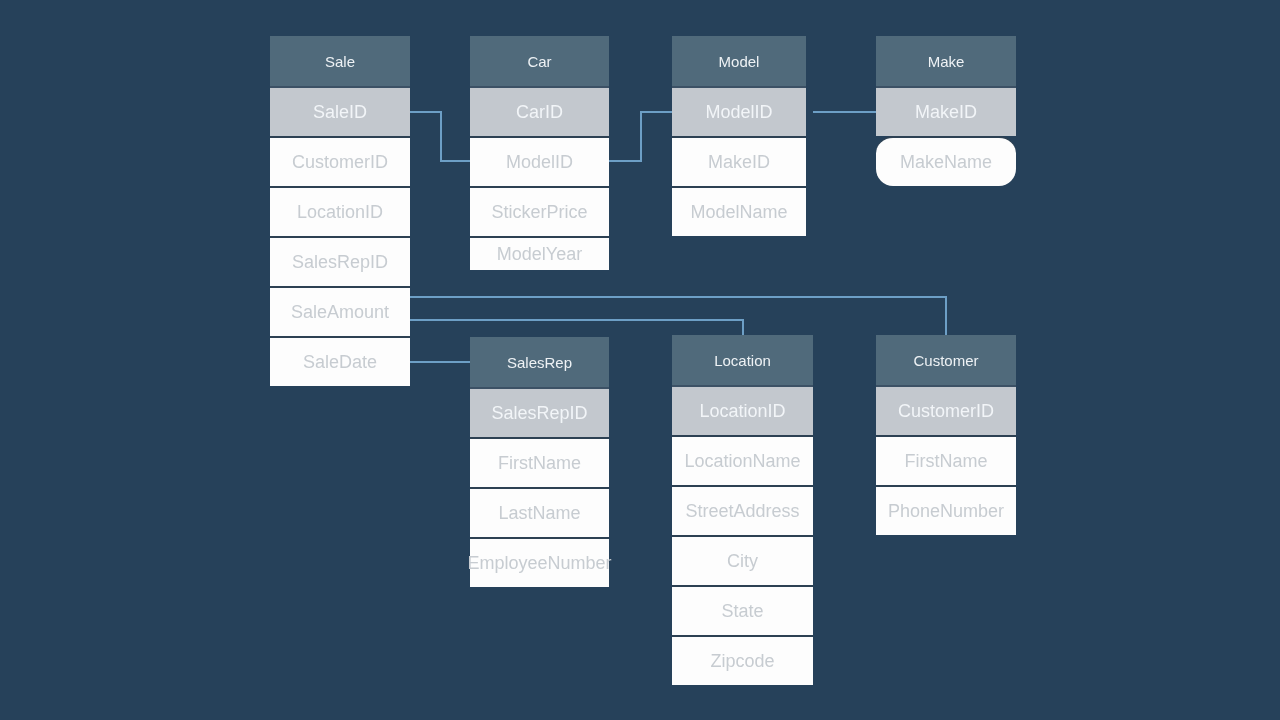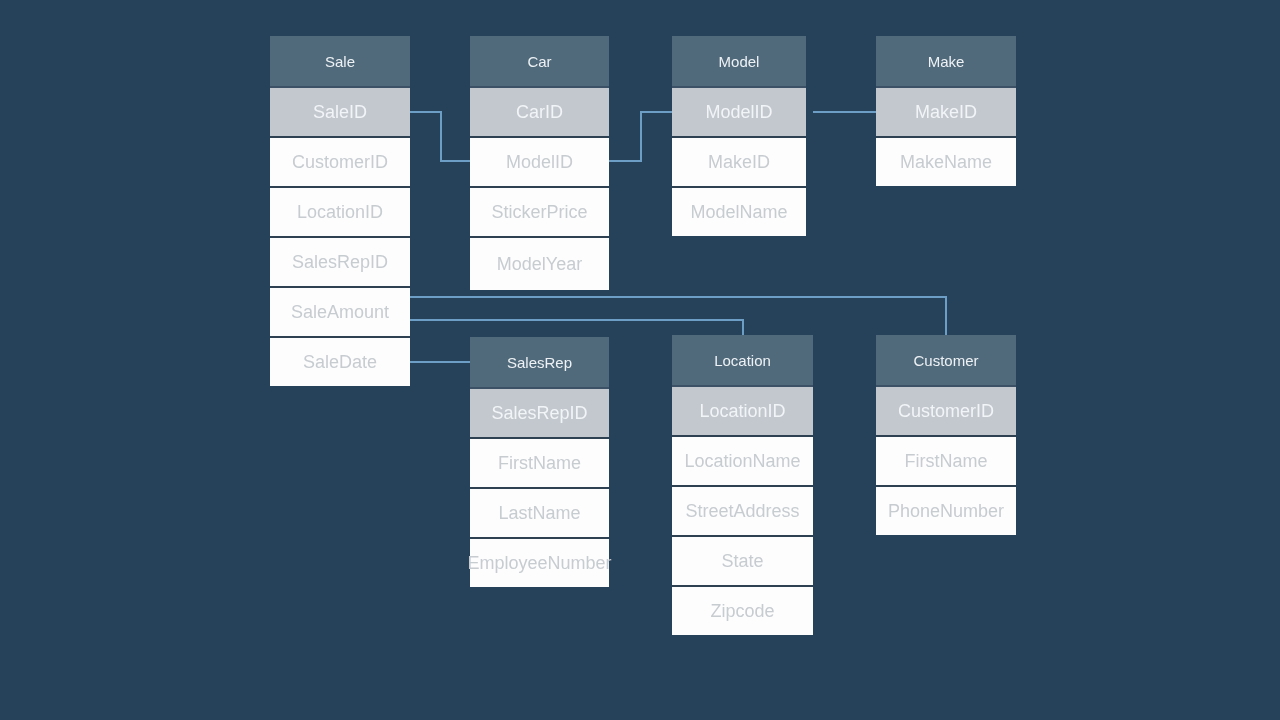--- a/index.html
+++ b/index.html
@@ -79,45 +79,46 @@
         <div class="field normal" style="height: 50px;">LocationID</div>
         <div class="field normal" style="height: 50px;">SalesRepID</div>
         <div class="field normal" style="height: 50px;">SaleAmount</div>
         <div class="field normal" style="height: 50px;">SaleDate</div>
       </div>
       <div class="entity" style="left: 470px; top: 36px; width: 139px; text-align: right;">
         <div class="entity-header" style="height: 50px;">Car</div>
         <div class="field pk" style="height: 50px;">CarID</div>
         <div class="field normal" style="height: 50px;">ModelID</div>
         <div class="field normal" style="height: 50px;">StickerPrice</div>
-        <div class="field normal" style="height: 54px;">ModelYear</div>
+        <div class="field normal" style="height: 34px;">ModelYear</div>
       </div>
       <div class="entity" style="left: 672px; top: 36px; width: 134px; border-radius: 6px;">
         <div class="entity-header" style="height: 50px;">Model</div>
         <div class="field pk" style="height: 50px;">ModelID</div>
         <div class="field normal" style="height: 50px;">MakeID</div>
         <div class="field normal" style="height: 50px;">ModelName</div>
       </div>
       <div class="entity" style="left: 876px; top: 36px; width: 140px;">
         <div class="entity-header" style="height: 50px;">Make</div>
         <div class="field pk" style="height: 50px;">MakeID</div>
-        <div class="field normal" style="height: 50px;">MakeName</div>
+        <div class="field normal" style="height: 50px; border-radius: 17px;">MakeName</div>
       </div>
       <div class="entity" style="left: 470px; top: 337px; width: 139px;">
         <div class="entity-header" style="height: 50px; text-align: center;">SalesRep</div>
         <div class="field pk" style="height: 50px;">SalesRepID</div>
         <div class="field normal" style="height: 50px;">FirstName</div>
         <div class="field normal" style="height: 50px;">LastName</div>
         <div class="field normal" style="height: 50px;">EmployeeNumber</div>
       </div>
       <div class="entity" style="left: 672px; top: 335px; width: 141px;">
         <div class="entity-header" style="height: 50px;">Location</div>
         <div class="field pk" style="height: 50px;">LocationID</div>
         <div class="field normal" style="height: 50px;">LocationName</div>
         <div class="field normal" style="height: 50px;">StreetAddress</div>
+        <div class="field normal" style="height: 50px;">City</div>
         <div class="field normal" style="height: 50px;">State</div>
         <div class="field normal" style="height: 50px;">Zipcode</div>
       </div>
       <div class="entity" style="left: 876px; top: 335px; width: 140px;">
         <div class="entity-header" style="height: 50px;">Customer</div>
         <div class="field pk" style="height: 50px;">CustomerID</div>
         <div class="field normal" style="height: 50px;">FirstName</div>
         <div class="field normal" style="height: 50px;">PhoneNumber</div>
       </div>
     </div>

